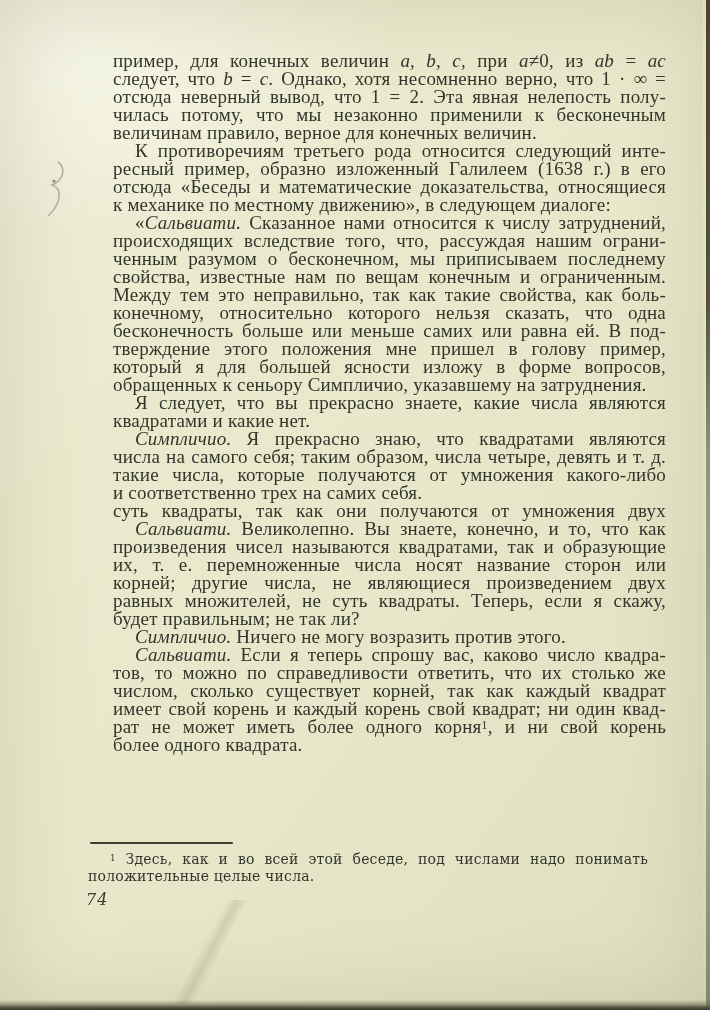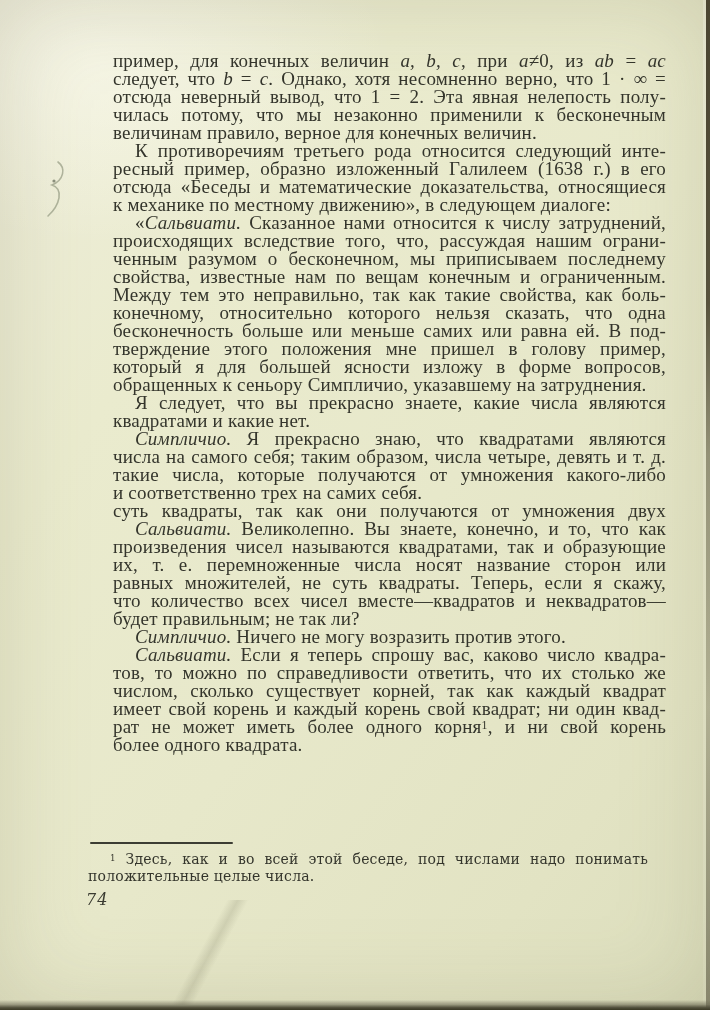--- a/index.html
+++ b/index.html
@@ -104,22 +104,22 @@
         <div class="line indent"><span class="it">Симпличио.</span><span> Я прекрасно знаю, что квадратами являются</span></div>
         <div class="line"><span>числа на самого себя; таким образом, числа четыре, девять и т. д.</span></div>
         <div class="line"><span>такие числа, которые получаются от умножения какого-либо</span></div>
         <div class="line last"><span>и соответственно трех на самих себя.</span></div>
         <div class="line"><span>суть квадраты, так как они получаются от умножения двух</span></div>
       </div>
       <div>
         <div class="line indent"><span class="it">Сальвиати.</span><span> Великолепно. Вы знаете, конечно, и то, что как</span></div>
         <div class="line"><span>произведения чисел называются квадратами, так и образующие</span></div>
         <div class="line"><span>их, т. е. перемноженные числа носят название сторон или</span></div>
+        <div class="line"><span>корней; другие числа, не являющиеся произведением двух</span></div>
         <div class="line"><span>равных множителей, не суть квадраты. Теперь, если я скажу,</span></div>
-        <div class="line"><span>что количество всех чисел вместе—квадратов и неквадратов—</span></div>
         <div class="line last"><span>будет правильным; не так ли?</span></div>
       </div>
       <div>
         <div class="line last indent"><span class="it">Симпличио.</span><span> Ничего не могу возразить против этого.</span></div>
       </div>
       <div>
         <div class="line indent"><span class="it">Сальвиати.</span><span> Если я теперь спрошу вас, каково число квадра-</span></div>
         <div class="line"><span>тов, то можно по справедливости ответить, что их столько же</span></div>
         <div class="line"><span>числом, сколько существует корней, так как каждый квадрат</span></div>
         <div class="line"><span>имеет свой корень и каждый корень свой квадрат; ни один квад-</span></div>

